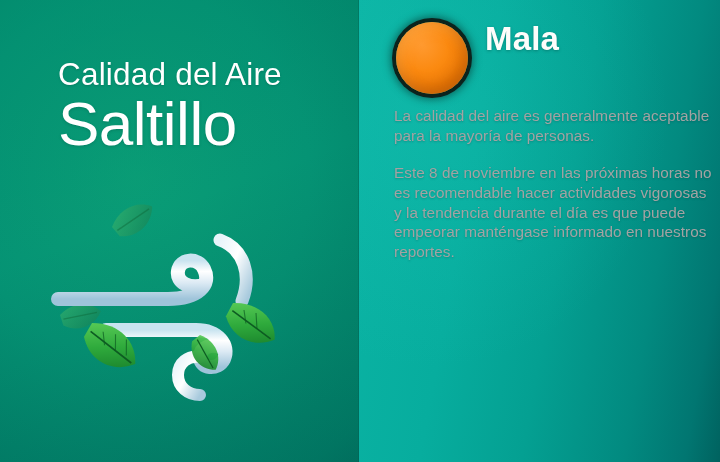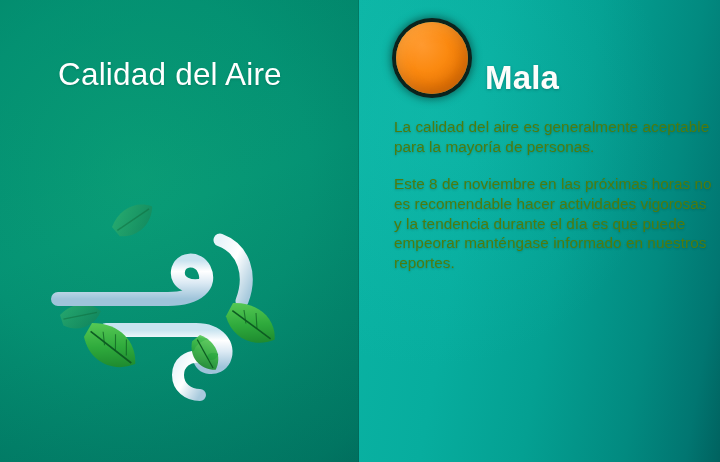--- a/index.html
+++ b/index.html
@@ -76,21 +76,21 @@
     width: 260px; height: 195px;
     z-index: 4;
   }
   .wind-art svg{ display:block; width:100%; height:100%; overflow: visible;}
 
   
   .status-row{
     position:absolute;
     left: 396px; top: 22px;
     display:flex;
-    align-items:flex-end;
+    align-items:flex-start;
     z-index: 6;
   }
   .aqi-dot{
     position: relative;
     width: 72px; height: 72px;
     border-radius: 50%;
     background: radial-gradient(circle at 36% 32%, #ff9a30 0%, #fb8a11 38%, #f07d06 68%, #e07405 100%);
     box-shadow:
       0 0 0 4px rgba(12,28,22,0.92),
       0 0 9px 5px rgba(6,24,20,0.55),
@@ -108,22 +108,22 @@
   }
 
   
   .copy{
     position:absolute;
     left: 394px; top: 106px;
     width: 322px;
     z-index: 6;
   }
   .copy p{
-    margin: 11px 0 17px 0;
-    color: #4d7c0f;
+    margin: 0 0 17px 0;
+    color: #a3a3a3;
     font-size: 15.3px;
     font-weight: 400;
     line-height: 1.30;
     letter-spacing: 0.05px;
     text-shadow: 0 1px 2px rgba(0,60,56,0.28);
   }
   .copy p:last-child{ margin-bottom: 0; }
 
   .vdivider{
     position:absolute;
@@ -137,20 +137,21 @@
 <body>
 
 <div id="card">
 
   <div class="panel-left"></div>
   <div class="panel-right"></div>
   <div class="vdivider"></div>
 
   <div class="title-wrap">
     <div class="title-small">Calidad del Aire</div>
+    <div class="title-big">Saltillo</div>
   </div>
 
   <div class="wind-art">
     <svg viewBox="0 0 260 195" xmlns="http://www.w3.org/2000/svg" aria-hidden="true">
       <defs>
         <linearGradient id="gWind" x1="0" y1="0" x2="0" y2="1">
           <stop offset="0%" stop-color="#c9e4f0"></stop>
           <stop offset="28%" stop-color="#ffffff"></stop>
           <stop offset="58%" stop-color="#dceaf4"></stop>
           <stop offset="100%" stop-color="#9fc4da"></stop>

